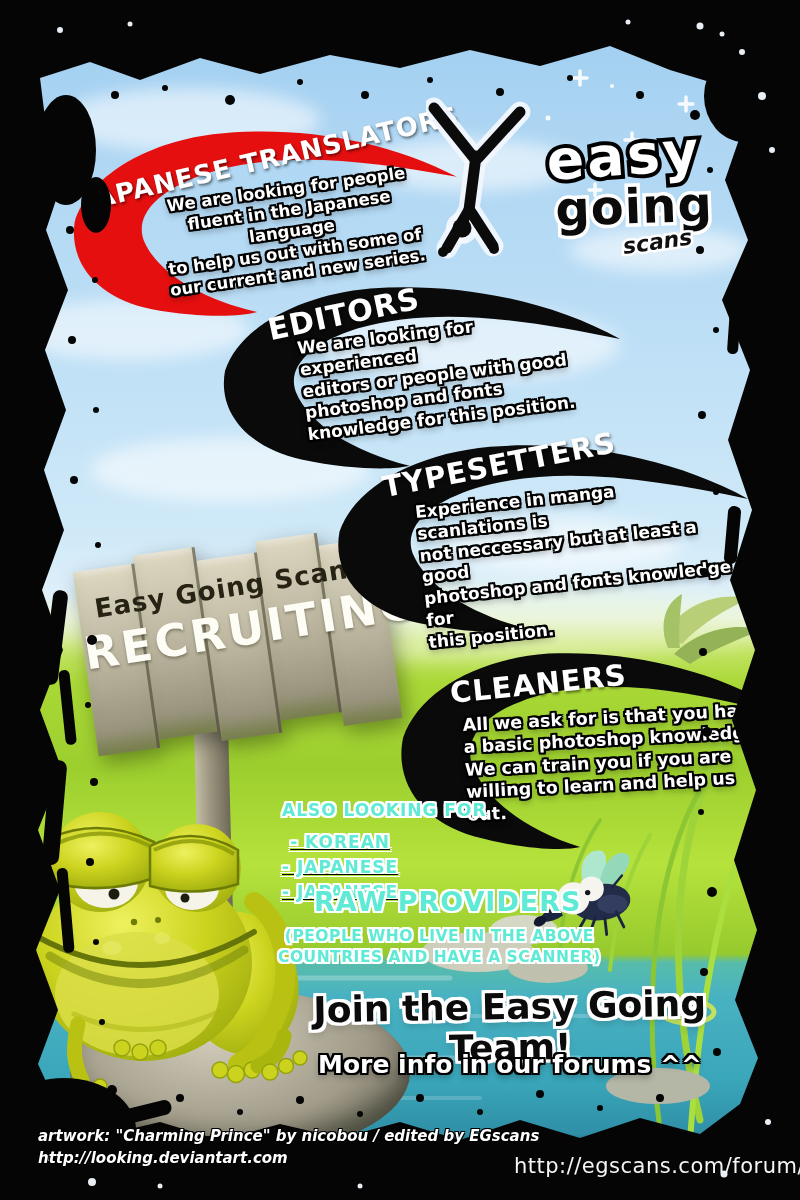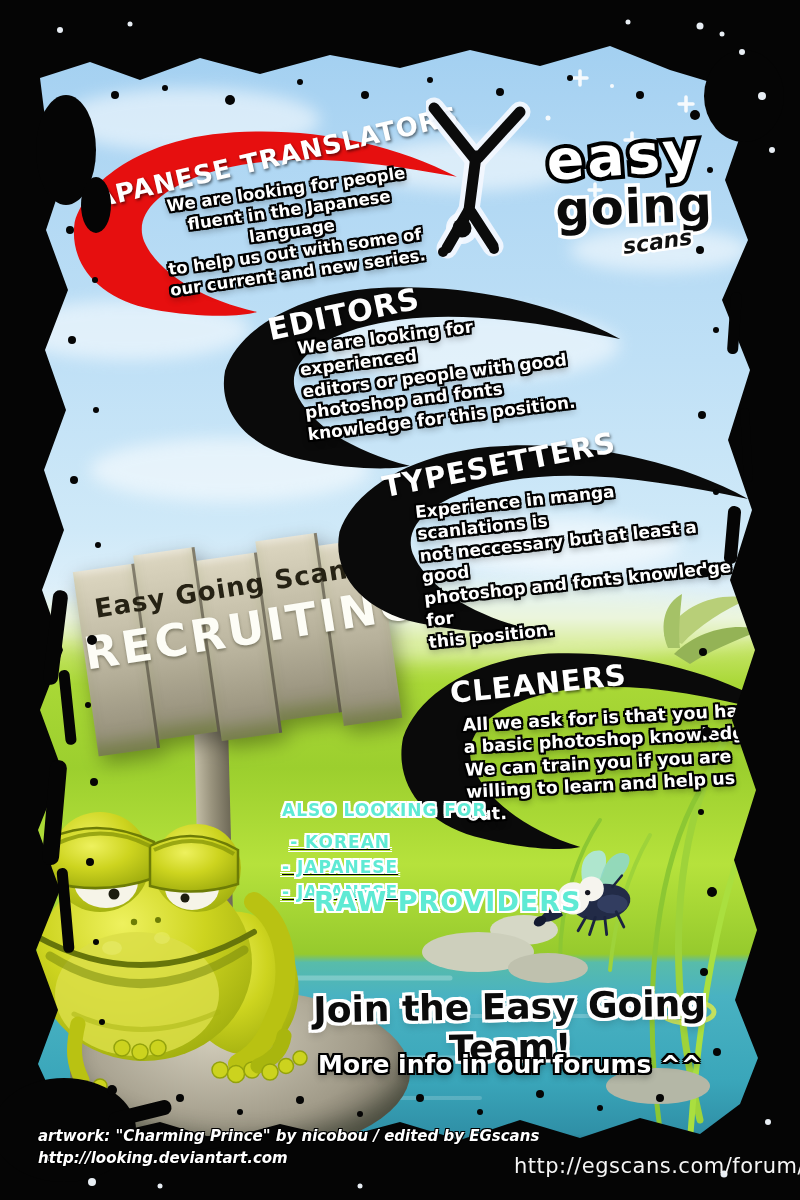--- a/index.html
+++ b/index.html
@@ -281,20 +281,22 @@
   </svg>
 
 
   <div class="t ow also-head">ALSO LOOKING FOR</div>
   <div class="also-items">
     <span class="also-item ow">- KOREAN</span>
     <span class="also-item ow">- JAPANESE</span>
     <span class="also-item ow">- JAPANESE</span>
   </div>
   <div class="t ow raw-title">RAW PROVIDERS</div>
+  <div class="t ow raw-note">(PEOPLE WHO LIVE IN THE ABOVE
+COUNTRIES AND HAVE A SCANNER)</div>
 
   <div class="t ow3 cta-head">Join the Easy Going Team!</div>
   <div class="t ob cta-sub">More info in our forums ^^</div>
 
   <svg class="border-grunge" viewBox="0 0 800 1200">
     <path fill="#050505" fill-rule="evenodd" d="M0,0 H800 V1200 H0 Z
       M40,78 L90,62 L140,80 L200,58 L260,74 L330,55 L400,68 L470,50 L540,66 L610,46 L670,70 L720,85
       L745,122 L725,180 L748,240 L722,300 L750,370 L728,440 L752,510 L730,580 L755,650 L732,720
       L756,790 L734,860 L757,930 L735,1000 L758,1058 L740,1104 L700,1134 L640,1118 L580,1138
       L520,1120 L460,1140 L400,1122 L340,1138 L280,1124 L220,1140 L160,1122 L100,1136 L60,1112

